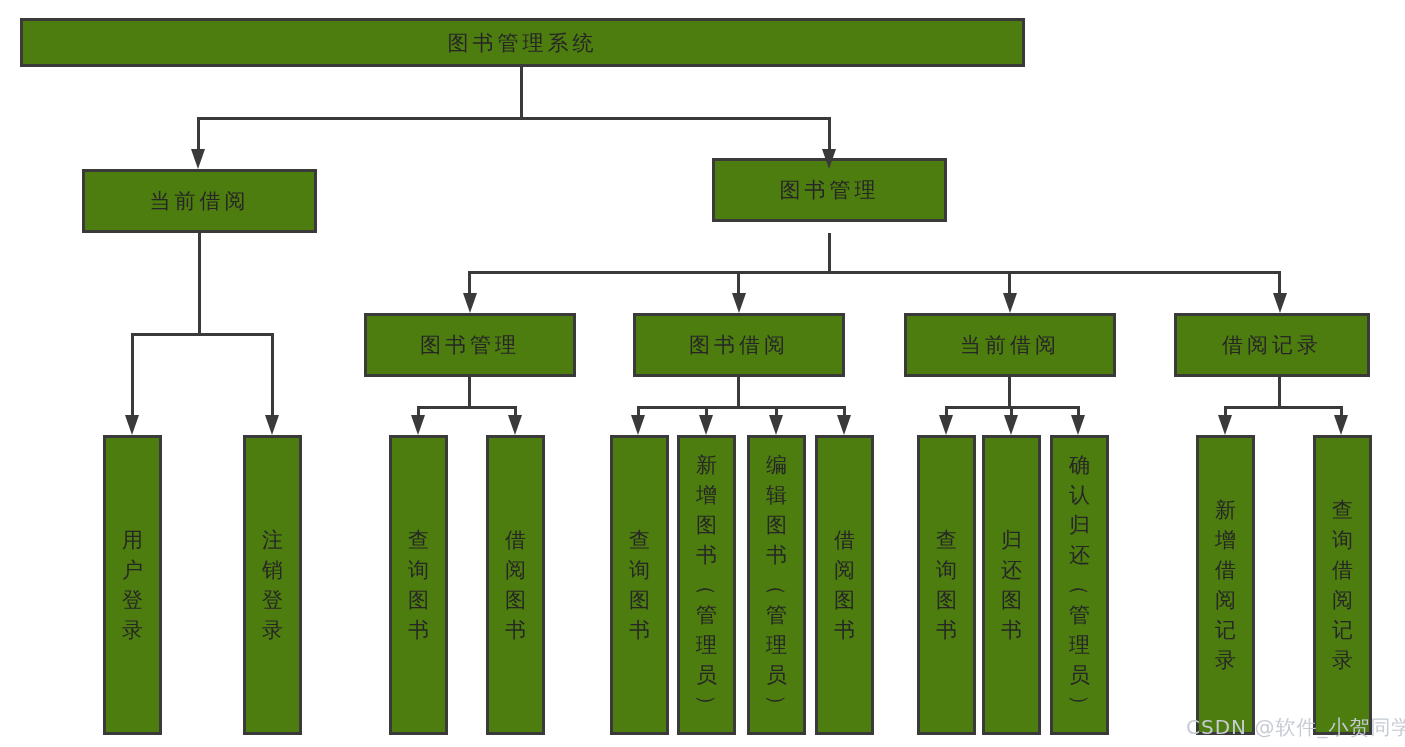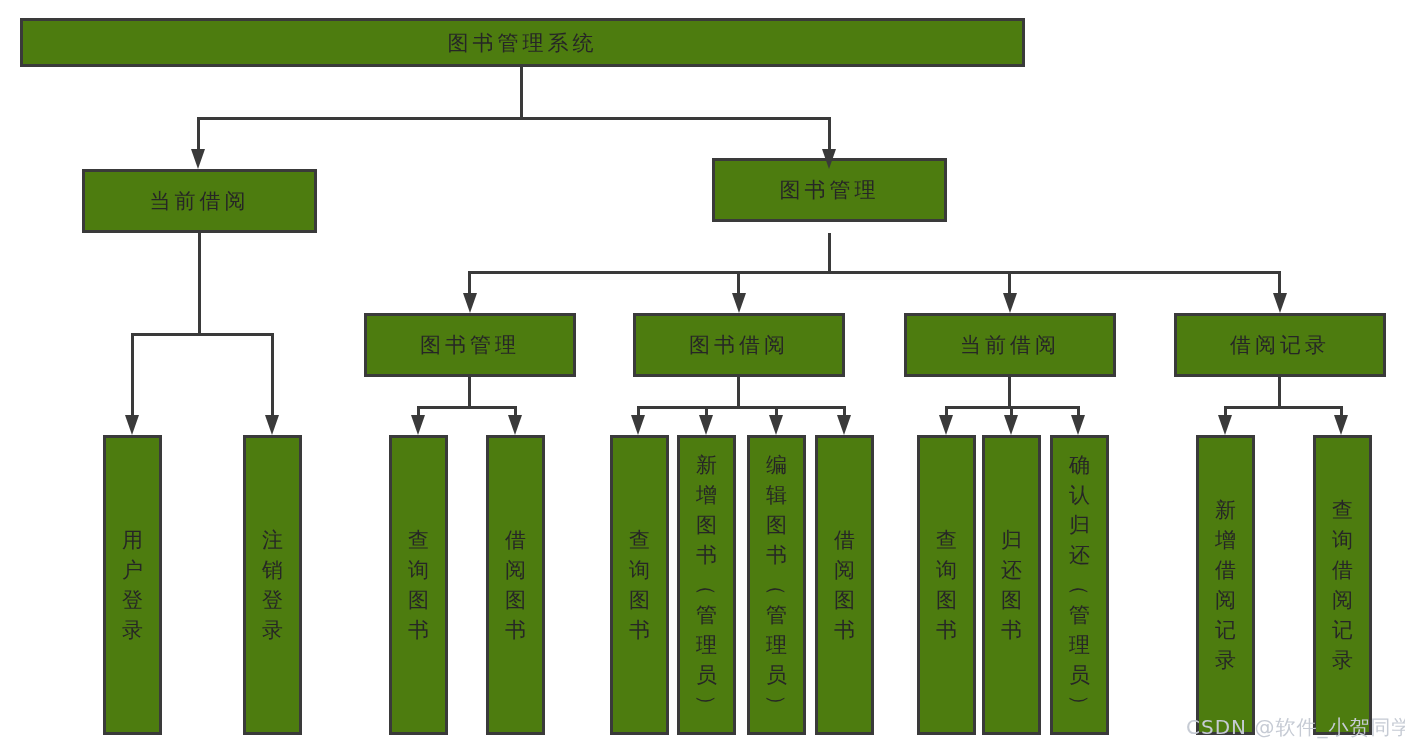--- a/index.html
+++ b/index.html
@@ -43,21 +43,21 @@
 <div id="canvas">
 
   <div class="node" style="left:20px;top:18px;width:1005px;height:49px">图书管理系统</div>
 
   <div class="node" style="left:82px;top:169px;width:235px;height:64px">当前借阅</div>
   <div class="node" style="left:712px;top:158px;width:235px;height:64px">图书管理</div>
 
   <div class="node" style="left:364px;top:313px;width:212px;height:64px">图书管理</div>
   <div class="node" style="left:904px;top:313px;width:212px;height:64px">当前借阅</div>
   <div class="node" style="left:633px;top:313px;width:212px;height:64px">图书借阅</div>
-  <div class="node" style="left:1174px;top:313px;width:212px;height:64px">借阅记录</div>
+  <div class="node" style="left:1174px;top:313px;width:196px;height:64px">借阅记录</div>
 
   <div class="node leaf vtext" style="left:103px">
       <span class="vchar">用</span>
       <span class="vchar">户</span>
       <span class="vchar">登</span>
       <span class="vchar">录</span>
     </div>
   <div class="node leaf vtext" style="left:243px">
       <span class="vchar">注</span>
       <span class="vchar">销</span>

